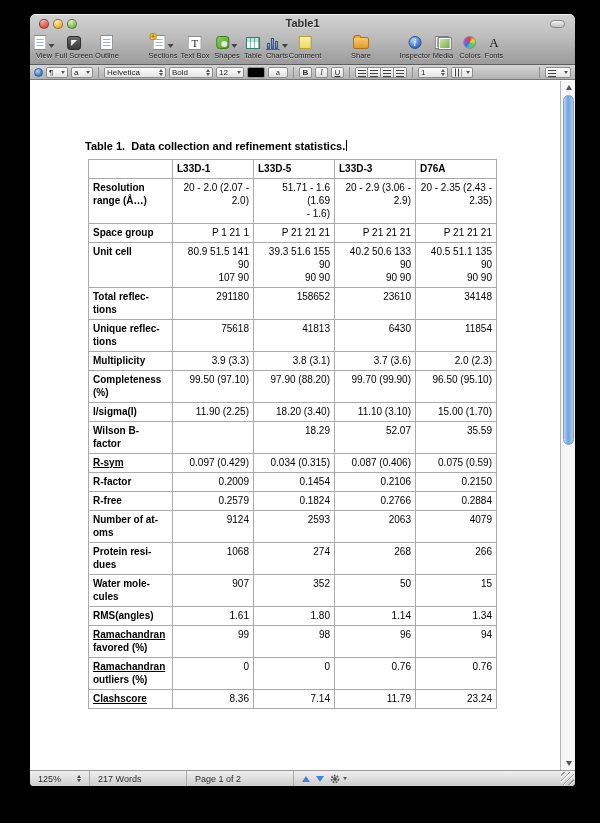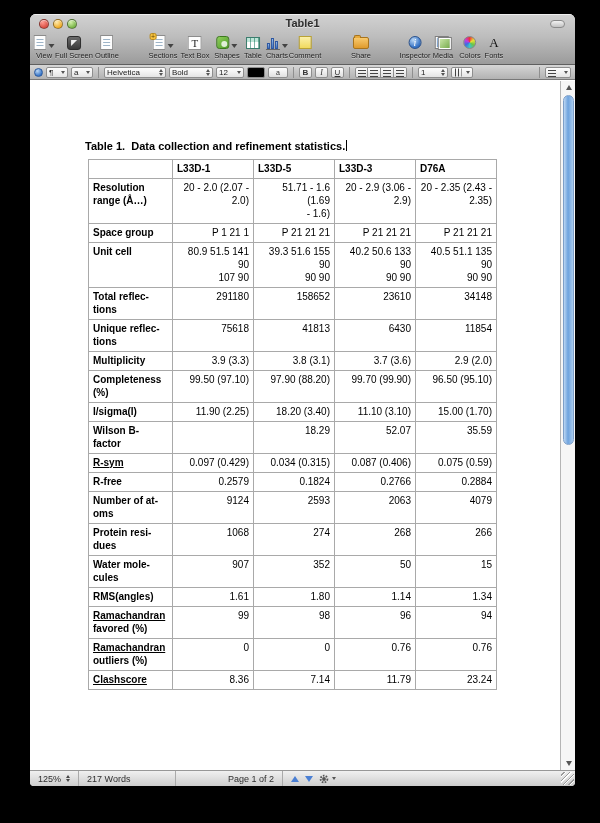--- a/index.html
+++ b/index.html
@@ -84,21 +84,21 @@
   
   .vscroll{position:absolute;top:67px;right:0;width:15px;bottom:16px;background:#f6f6f6;border-left:1px solid #b5b5b5;box-sizing:border-box;}
   .sb-btn{position:absolute;left:1px;right:0;height:11px;display:flex;align-items:center;justify-content:center;}
   .sb-btn.up{top:1px;} .sb-btn.down{bottom:1px;}
   .sb-btn i{width:0;height:0;border-left:3.5px solid transparent;border-right:3.5px solid transparent;}
   .sb-btn.up i{border-bottom:5px solid #555;}
   .sb-btn.down i{border-top:5px solid #555;}
   .sb-thumb{position:absolute;left:2px;width:11px;top:14px;height:350px;border-radius:6px;background:linear-gradient(90deg,#bcd6f2,#6ea3de 45%,#a9cbee);border:1px solid #7d9fc9;box-sizing:border-box;}
   
   .statusbar{position:absolute;left:0;right:0;bottom:0;height:16px;background:linear-gradient(180deg,#f0f0f0,#cdcdcd);border-top:1px solid #979797;display:flex;align-items:center;font-size:9px;color:#2e2e2e;box-sizing:border-box;}
-  .sb-sec{display:flex;align-items:center;height:100%;padding:0 8px;border-right:1px solid #aaa;gap:5px;}
+  .sb-sec{display:flex;align-items:center;height:100%;padding:0 8px;border-right:1px solid #aaa;gap:16px;}
   .zoom-stepper{display:flex;flex-direction:column;gap:1px;align-items:center;}
   .zoom-stepper i{width:0;height:0;border-left:2.5px solid transparent;border-right:2.5px solid transparent;}
   .zoom-stepper i.up{border-bottom:3px solid #444;}
   .zoom-stepper i.dn{border-top:3px solid #444;}
   .nav-tri{width:0;height:0;border-left:4px solid transparent;border-right:4px solid transparent;}
   .nav-tri.up{border-bottom:6px solid #4a7fd4;}
   .nav-tri.down{border-top:6px solid #4a7fd4;}
   .grip{position:absolute;right:1px;bottom:1px;width:13px;height:13px;background:repeating-linear-gradient(135deg,transparent 0 2px,#9a9a9a 2px 3px,#fff 3px 4px);}
 </style>
 </head>
@@ -339,21 +339,21 @@
             <td class="val">75618</td>
             <td class="val">41813</td>
             <td class="val">6430</td>
             <td class="val">11854</td>
           </tr>
           <tr>
             <td class="rowlabel">Multiplicity</td>
             <td class="val">3.9 (3.3)</td>
             <td class="val">3.8 (3.1)</td>
             <td class="val">3.7 (3.6)</td>
-            <td class="val">2.9 (2.0)</td>
+            <td class="val">2.0 (2.3)</td>
           </tr>
           <tr>
             <td class="rowlabel">Completeness
 (%)</td>
             <td class="val">99.50 (97.10)</td>
             <td class="val">97.90 (88.20)</td>
             <td class="val">99.70 (99.90)</td>
             <td class="val">96.50 (95.10)</td>
           </tr>
           <tr>
@@ -370,20 +370,27 @@
             <td class="val">18.29</td>
             <td class="val">52.07</td>
             <td class="val">35.59</td>
           </tr>
           <tr>
             <td class="rowlabel"><span class="sq">R-sym</span></td>
             <td class="val">0.097 (0.429)</td>
             <td class="val">0.034 (0.315)</td>
             <td class="val">0.087 (0.406)</td>
             <td class="val">0.075 (0.59)</td>
+          </tr>
+          <tr>
+            <td class="rowlabel">R-factor</td>
+            <td class="val">0.2009</td>
+            <td class="val">0.1454</td>
+            <td class="val">0.2106</td>
+            <td class="val">0.2150</td>
           </tr>
           <tr>
             <td class="rowlabel">R-free</td>
             <td class="val">0.2579</td>
             <td class="val">0.1824</td>
             <td class="val">0.2766</td>
             <td class="val">0.2884</td>
           </tr>
           <tr>
             <td class="rowlabel">Number of at-
@@ -457,21 +464,21 @@
     <div class="sb-sec">
       <span>125%</span>
       <span class="zoom-stepper">
           <i class="up"></i>
           <i class="dn"></i>
         </span>
     </div>
     <div class="sb-sec" style="width:80px">
       <span>217 Words</span>
     </div>
-    <div class="sb-sec" style="width:90px;justify-content:flex-end">
+    <div class="sb-sec" style="width:90px;justify-content:flex-start">
       <span>Page 1 of 2</span>
     </div>
     <div class="sb-sec" style="border-right:none;gap:6px">
       <span class="nav-tri up"></span>
       <span class="nav-tri down"></span>
       <span style="display:flex;align-items:center;gap:1px">
         <svg width="10" height="10" viewBox="0 0 10 10">
             <circle cx="5" cy="5" r="3.4" fill="none" stroke="#555" stroke-width="1.8" stroke-dasharray="1.6 1.3"></circle>
             <circle cx="5" cy="5" r="1.9" fill="#555"></circle>
           </svg>

